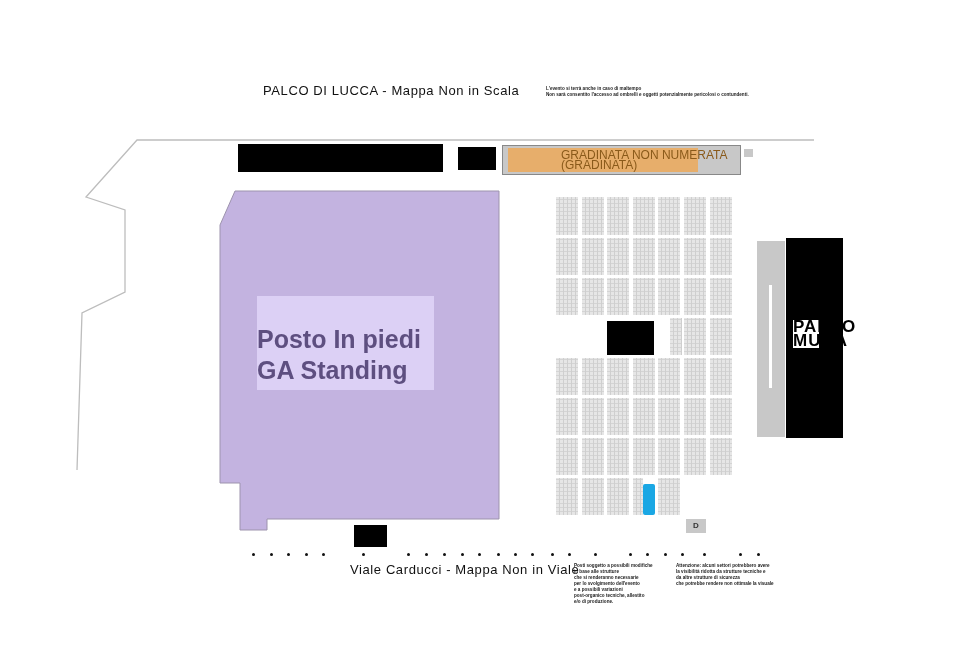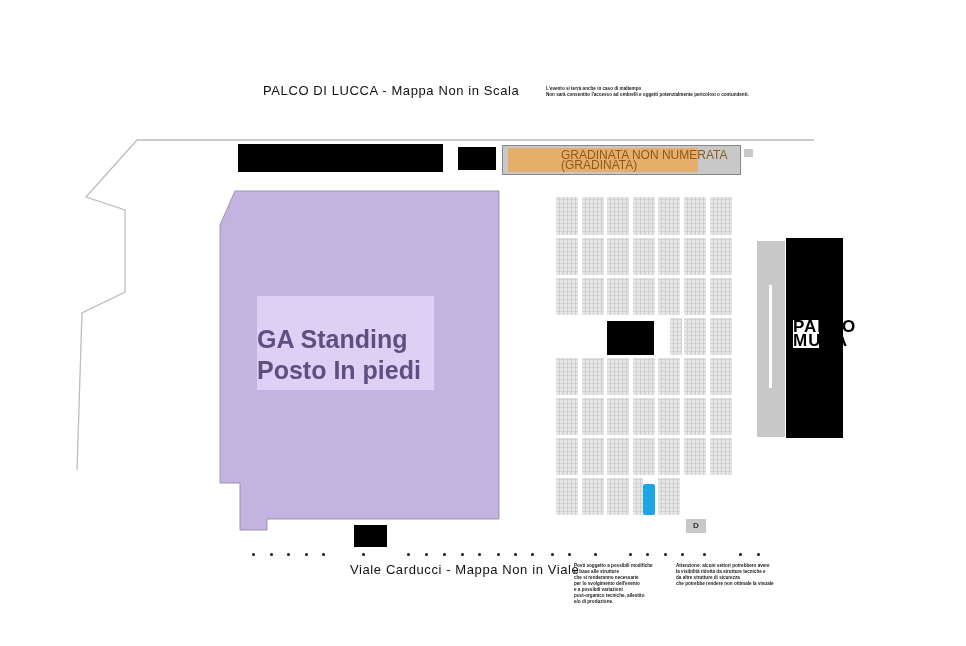--- a/index.html
+++ b/index.html
@@ -48,22 +48,22 @@
 <div class="abs grad-outer"></div>
 <div class="abs grad-inner"></div>
 <div class="abs grad-label">
   <div>GRADINATA NON NUMERATA</div>
   <div>(GRADINATA)</div>
 </div>
 <div class="abs small-grey"></div>
 
 <div class="abs ga-label-box"></div>
 <div class="abs ga-text">
+  <div>Posto In piedi</div>
   <div>GA Standing</div>
-  <div>Posto In piedi</div>
 </div>
 
 <div id="seats">
     <div class="seat-block" style="left: 556px; top: 197px; height: 38px;"></div>
     <div class="seat-block" style="left: 582px; top: 197px; height: 38px;"></div>
     <div class="seat-block" style="left: 607px; top: 197px; height: 38px;"></div>
     <div class="seat-block" style="left: 633px; top: 197px; height: 38px;"></div>
     <div class="seat-block" style="left: 658px; top: 197px; height: 38px;"></div>
     <div class="seat-block" style="left: 684px; top: 197px; height: 38px;"></div>
     <div class="seat-block" style="left: 710px; top: 197px; height: 38px;"></div>

